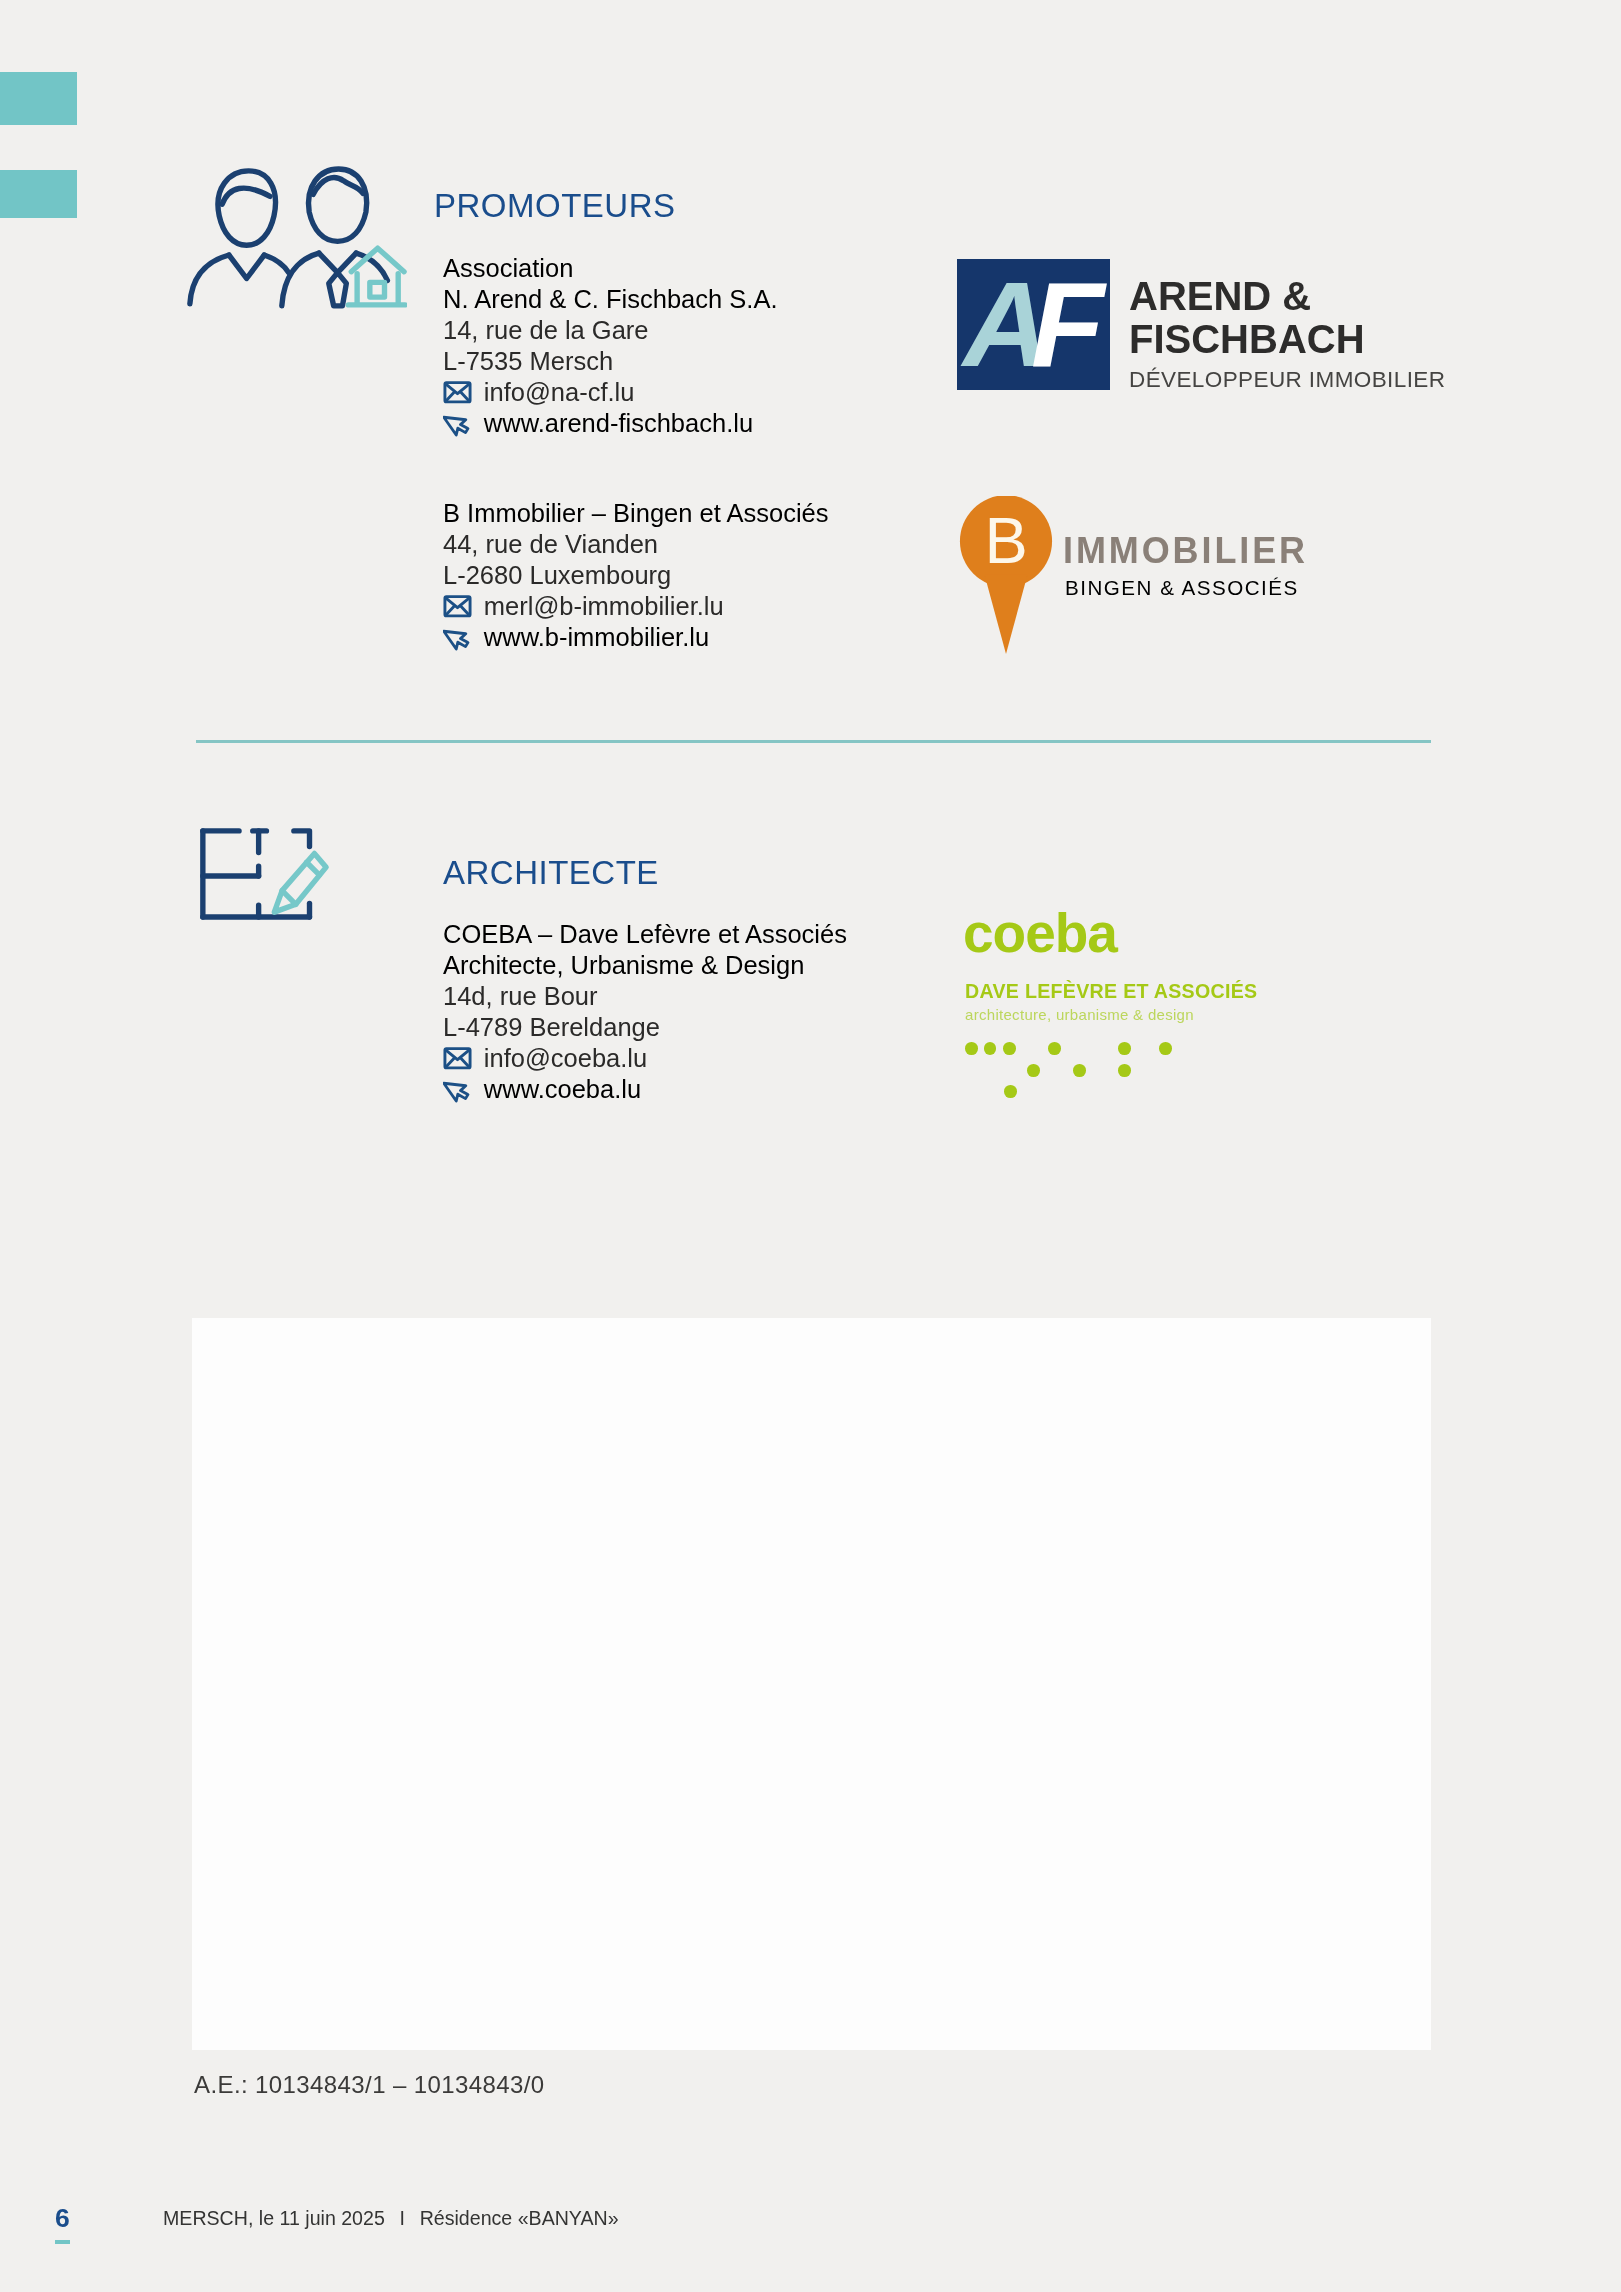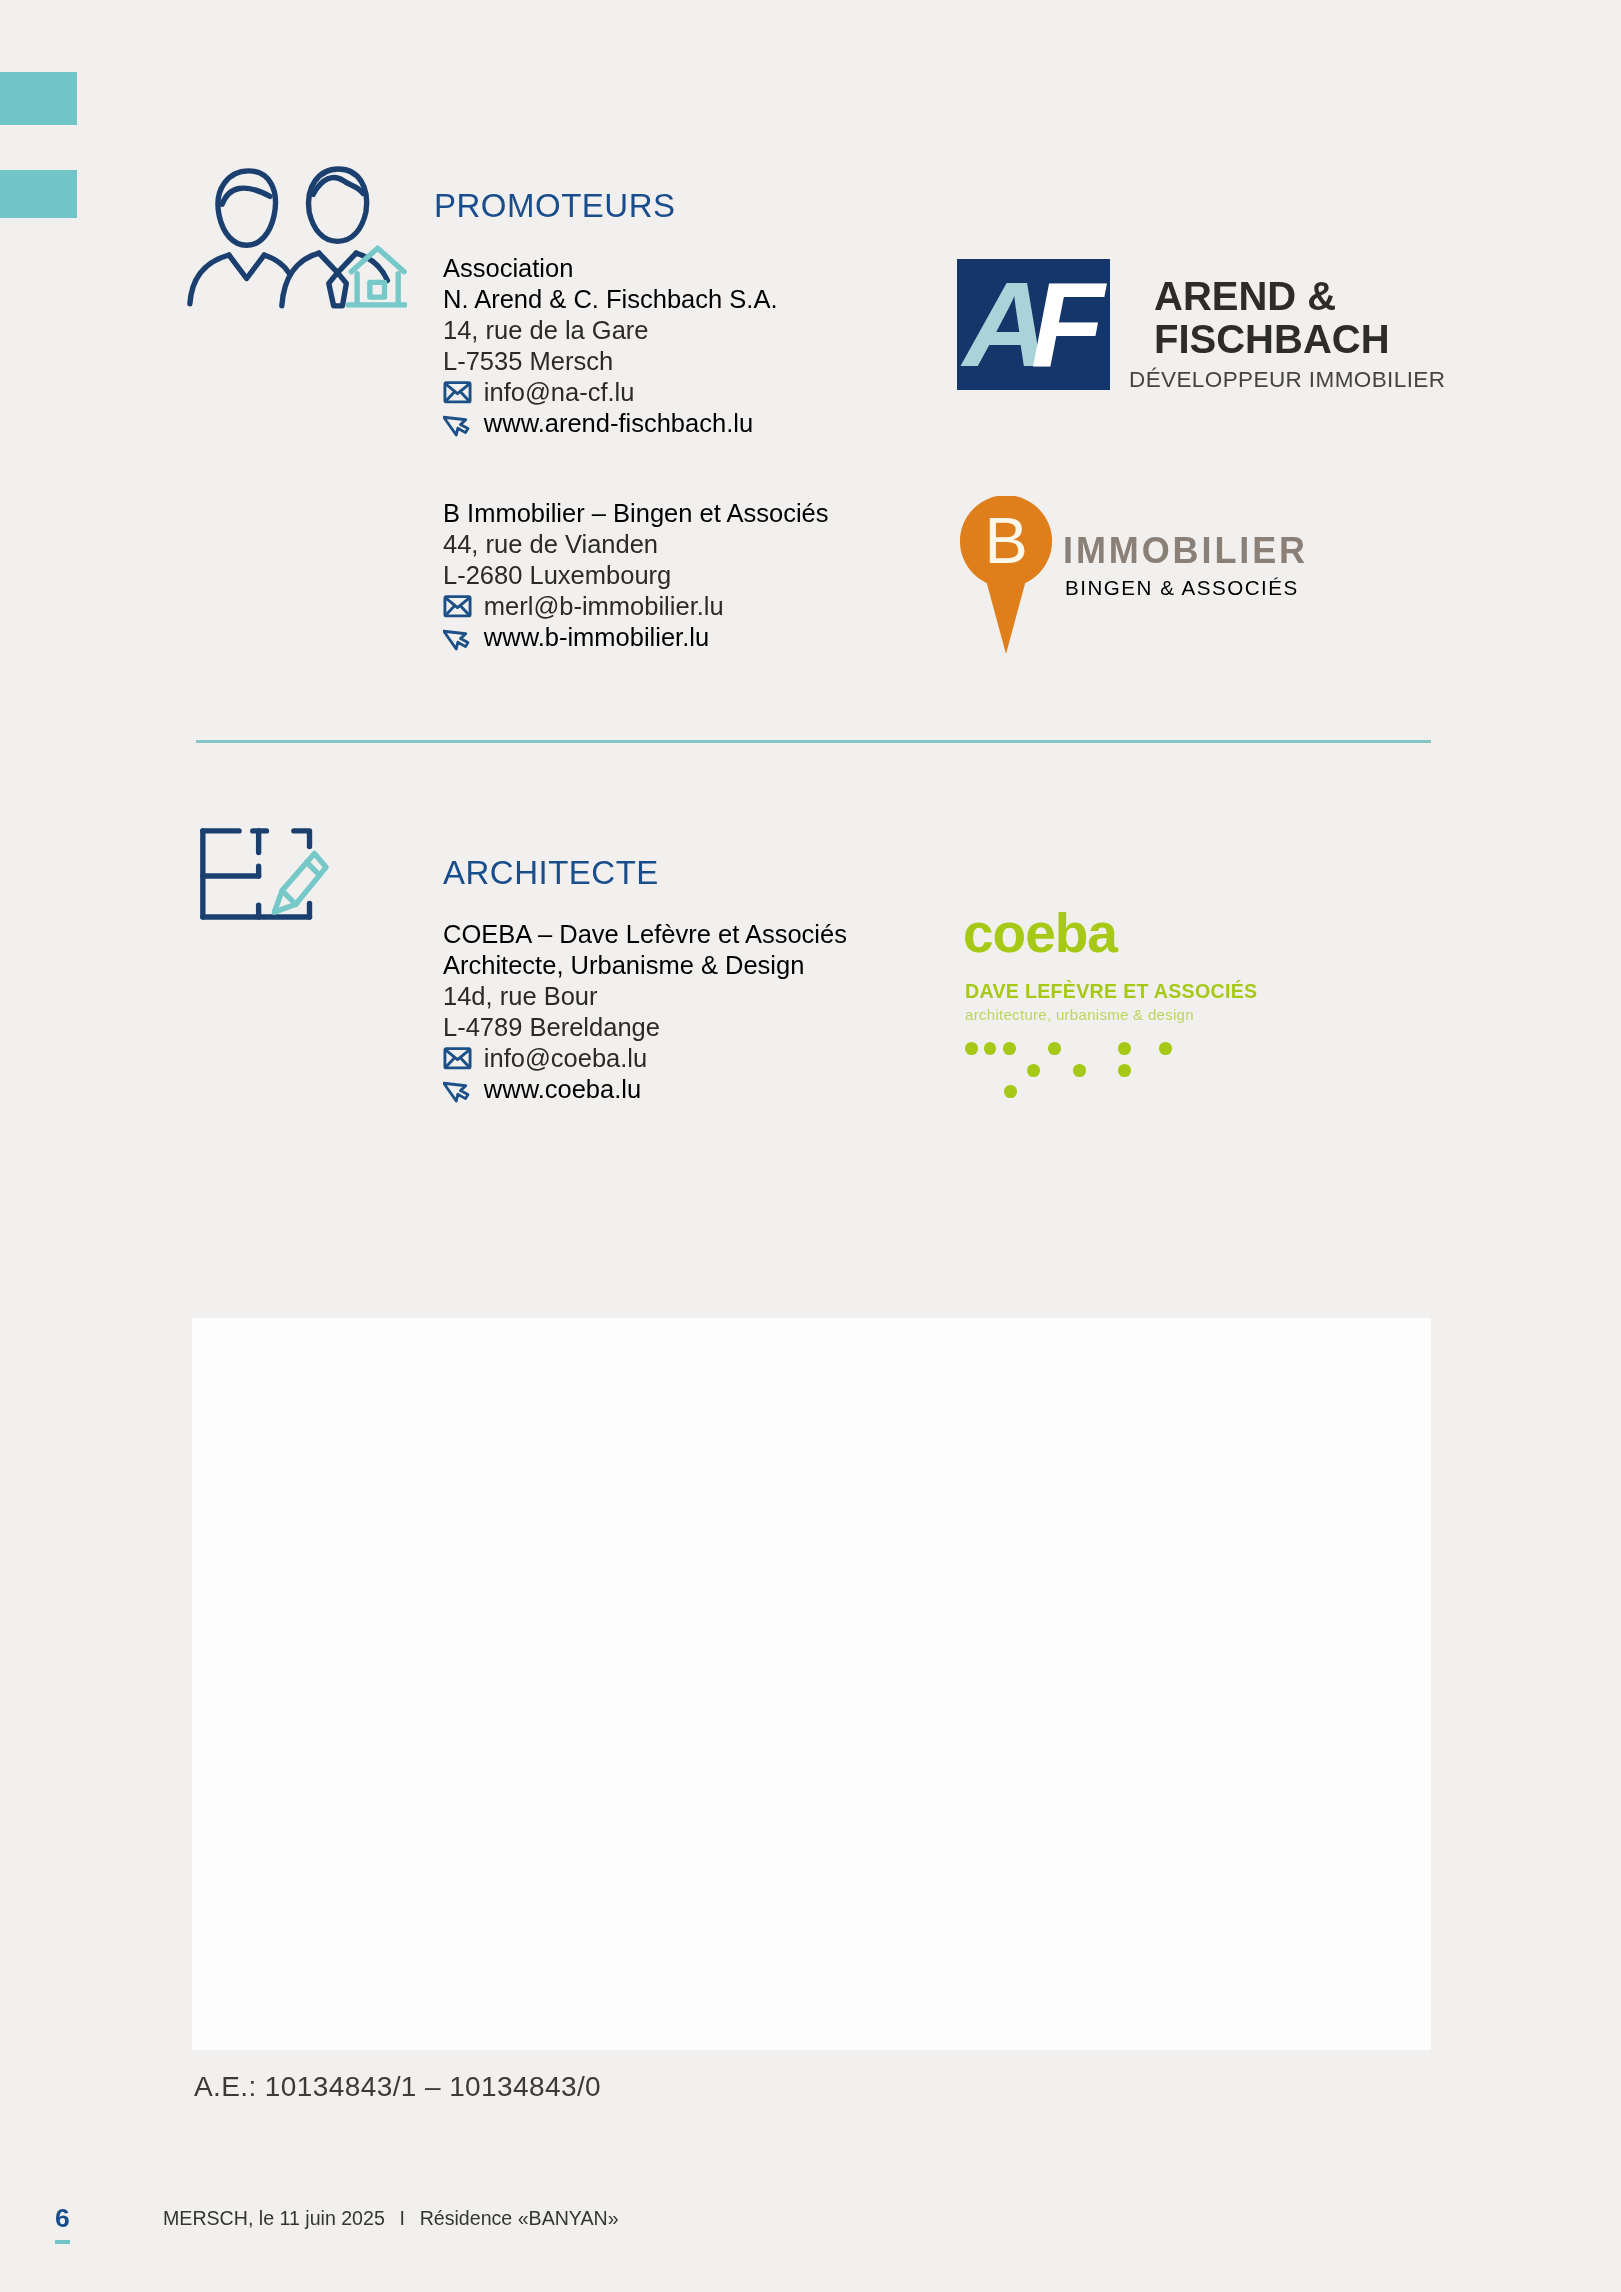--- a/index.html
+++ b/index.html
@@ -18,34 +18,34 @@
   }
   .contact{font-size:25.5px;color:#2b2a29;}
   .contact .line{height:31px;line-height:31px;display:flex;align-items:center;white-space:nowrap;}
   .contact .bold{font-weight:400;color:#000000;}
   .contact .icon{display:inline-flex;width:31px;margin-right:9.8px;align-items:center;}
   
   .af-box{background:#15366b;width:153px;height:131px;overflow:hidden;}
   .af-box span{position:absolute;top:-2px;font-style:italic;font-weight:700;font-size:120px;line-height:135px;}
   .af-a{left:5.9px;color:#a9d3d8;}
   .af-f{left:74px;color:#ffffff;}
-  .af-w{font-size:40px;font-weight:700;color:#2d2c2b;line-height:43px;letter-spacing:0;white-space:nowrap;margin-left:25px;}
+  .af-w{font-size:40px;font-weight:700;color:#2d2c2b;line-height:43px;letter-spacing:0;white-space:nowrap;}
   .af-tag{font-size:22.5px;font-weight:400;color:#454442;margin-top:5.9px;letter-spacing:0.4px;white-space:nowrap;}
   
   .b-letter{position:absolute;left:21.6px;top:11.8px;width:55px;text-align:center;font-size:65px;line-height:65px;font-weight:400;color:#fdf7ea;}
   .b-word{font-size:36px;font-weight:700;color:#8a8078;letter-spacing:2.9px;white-space:nowrap;}
   .b-tag{font-size:20.6px;font-weight:400;color:#000000;letter-spacing:1.5px;white-space:nowrap;}
   
   .coeba-word{font-size:55px;line-height:78px;font-weight:700;color:#a5c916;letter-spacing:-1px;}
   .coeba-sub{font-size:19.6px;font-weight:700;color:#a5c916;letter-spacing:0.3px;white-space:nowrap;}
   .coeba-tag{font-size:15px;font-weight:400;color:#bcd65c;letter-spacing:0.3px;white-space:nowrap;}
   .dot{position:absolute;width:12.7px;height:12.7px;border-radius:50%;background:#a5c916;}
   .divider{background:#85c5c4;}
   .white-box{background:#fdfdfd;}
-  .ae-note{font-size:28px;color:#3b3a39;letter-spacing:0.4px;white-space:nowrap;}
+  .ae-note{font-size:24px;color:#3b3a39;letter-spacing:0.4px;white-space:nowrap;}
   .page-num{font-size:26.5px;font-weight:700;color:#1a4d8c;line-height:26.5px;}
   .footer-text{font-size:19.6px;color:#343433;white-space:nowrap;}
   .footer-text .sep{margin:0 14.7px;}
 </style>
 </head>
 <body>
 
 <div class="page">
 
   <div class="abs accent-bar" style="left:0;top:72px;width:77px;height:53px;"></div>

